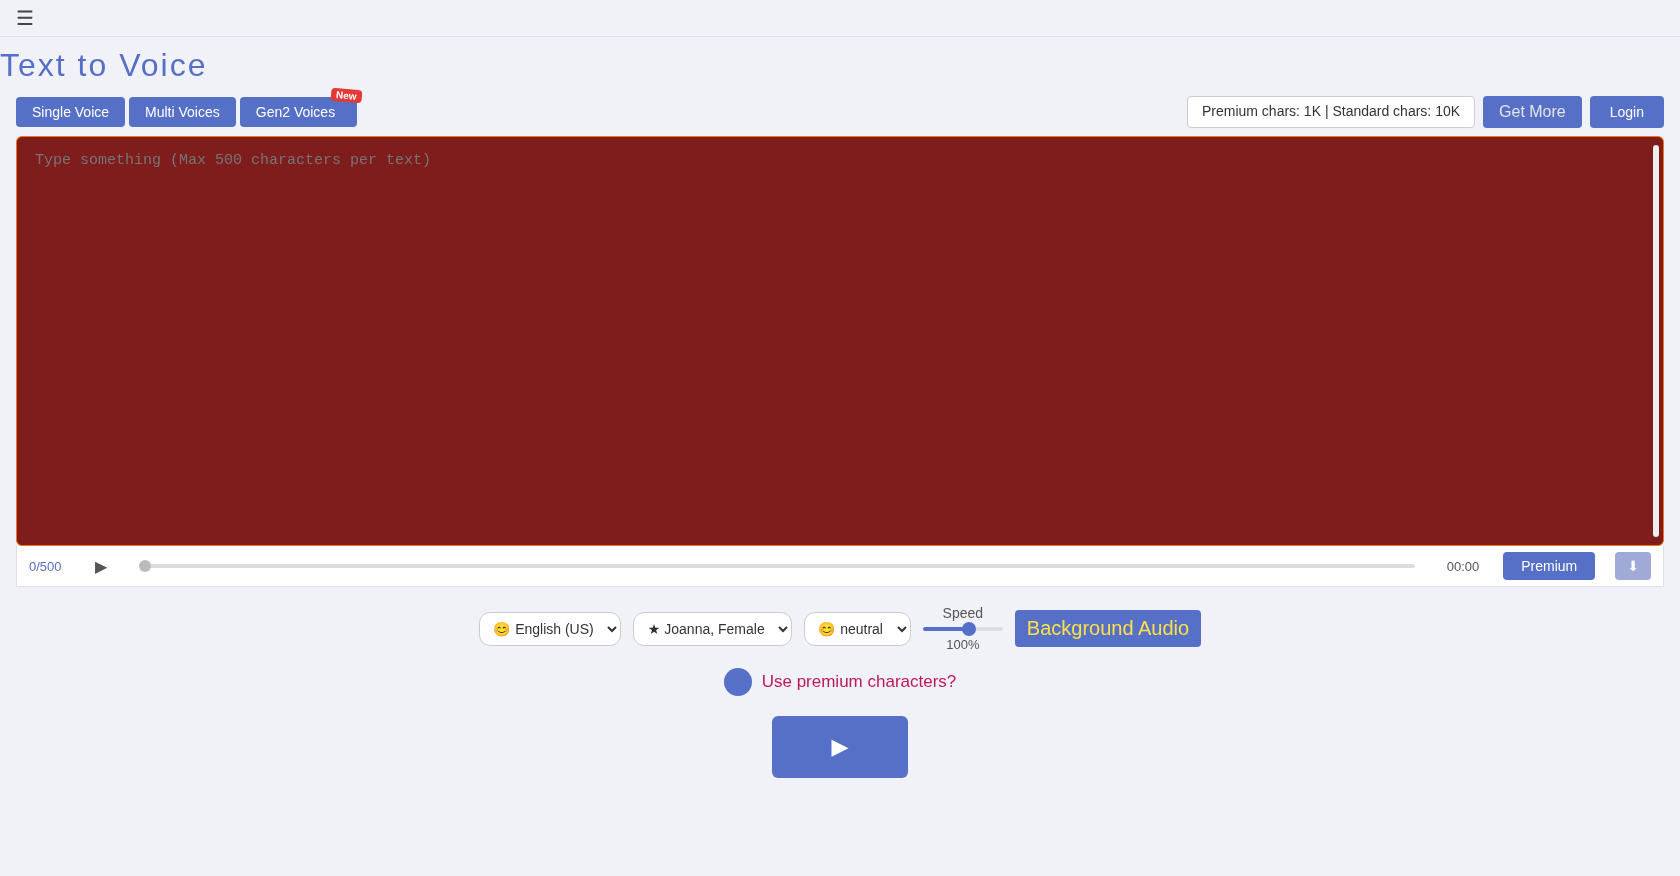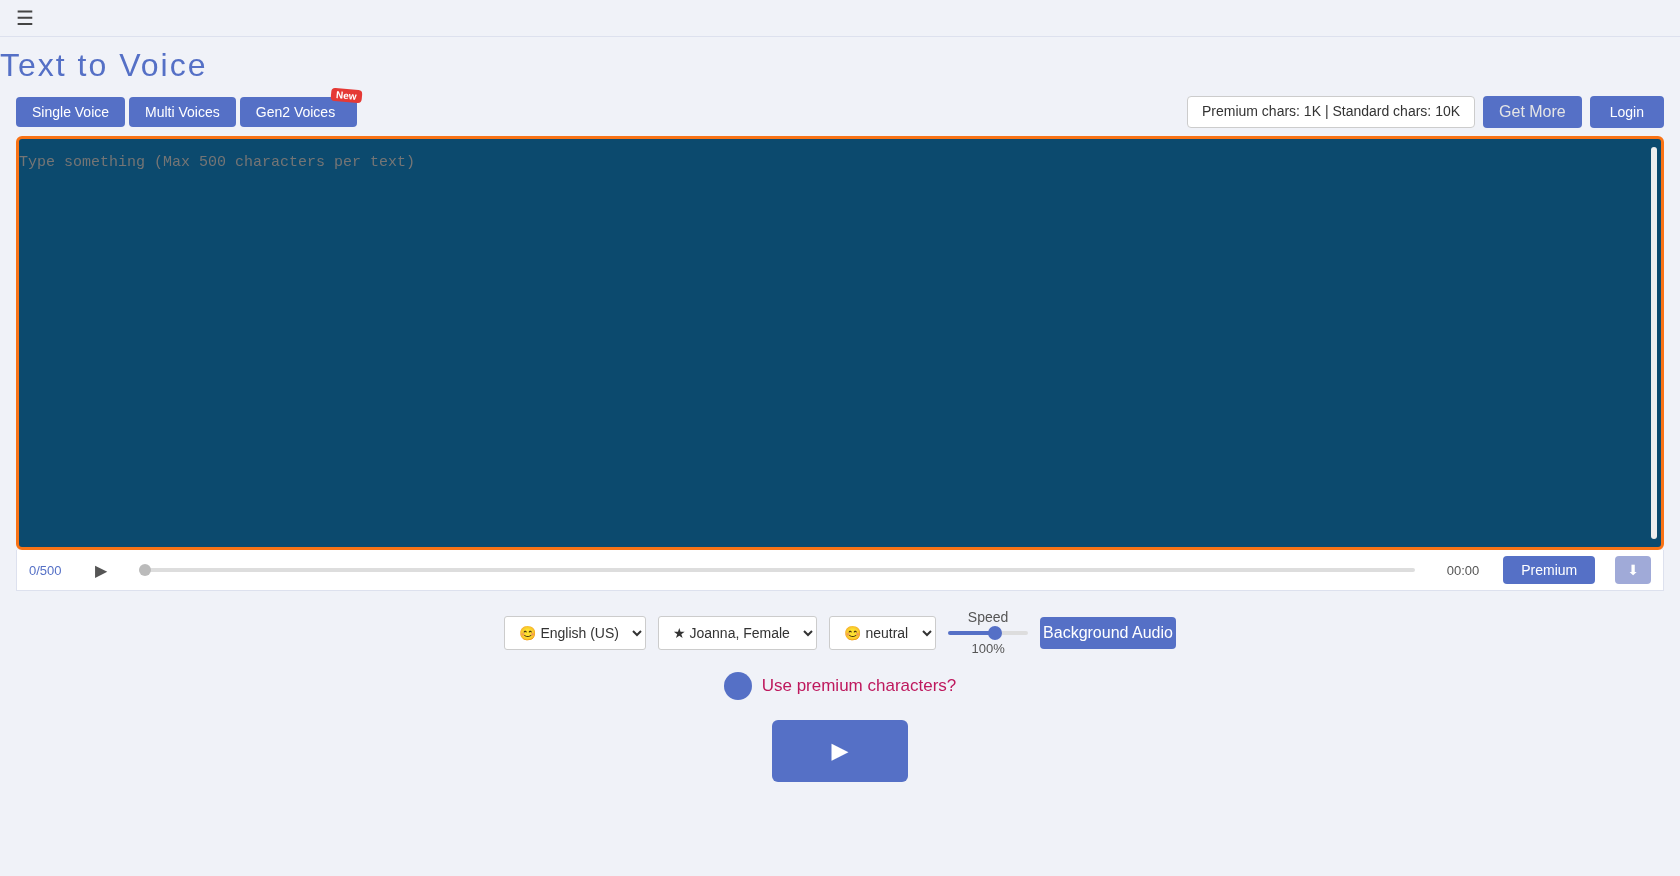--- a/index.html
+++ b/index.html
@@ -102,25 +102,25 @@
       color: #fff;
       border: none;
       border-radius: 4px;
       padding: 7px 20px;
       font-size: 14px;
       cursor: pointer;
     }
     
     .main-area {
       margin: 0 16px 0 16px;
-      background: #0c4a6e;
+      background: #7f1d1d;
       border-radius: 6px;
-      border: 3px solid #f97316;
+      border: 1px solid #f97316;
       min-height: 400px;
-      padding: 12px 0;
+      padding: 12px 18px;
       position: relative;
     }
     .text-input {
       width: 100%;
       min-height: 380px;
       border: none;
       outline: none;
       resize: none;
       font-size: 15px;
       color: #999;
@@ -199,21 +199,21 @@
     .controls-row {
       display: flex;
       align-items: center;
       justify-content: center;
       gap: 12px;
       margin-top: 18px;
       flex-wrap: wrap;
     }
     .select-control {
       border: 1px solid #ccc;
-      border-radius: 3px;
+      border-radius: 11px;
       padding: 7px 10px;
       font-size: 14px;
       background: #fff;
       color: #333;
       cursor: pointer;
       outline: none;
     }
     .speed-control {
       display: flex;
       align-items: center;
@@ -238,25 +238,25 @@
       border-radius: 50%;
       background: #5570c6;
       cursor: pointer;
     }
     .speed-pct {
       font-size: 13px;
       color: #555;
     }
     .bg-audio-btn {
       background: #5570c6;
-      color: #ffffff;
-      border: none;
-      border-radius: 4px;
-      padding: 7px 3px;
-      font-size: 16px;
+      color: #fde047;
+      border: none;
+      border-radius: 4px;
+      padding: 7px 12px;
+      font-size: 20px;
       cursor: pointer;
     }
     
     .premium-row {
       display: flex;
       align-items: center;
       justify-content: center;
       gap: 10px;
       margin-top: 16px;
     }

